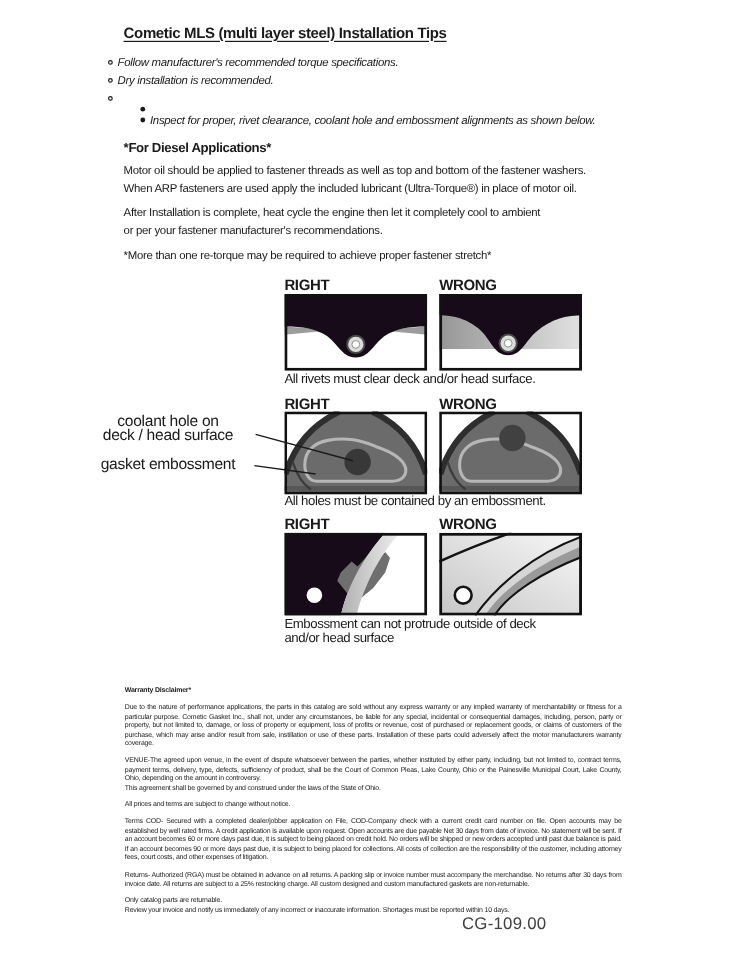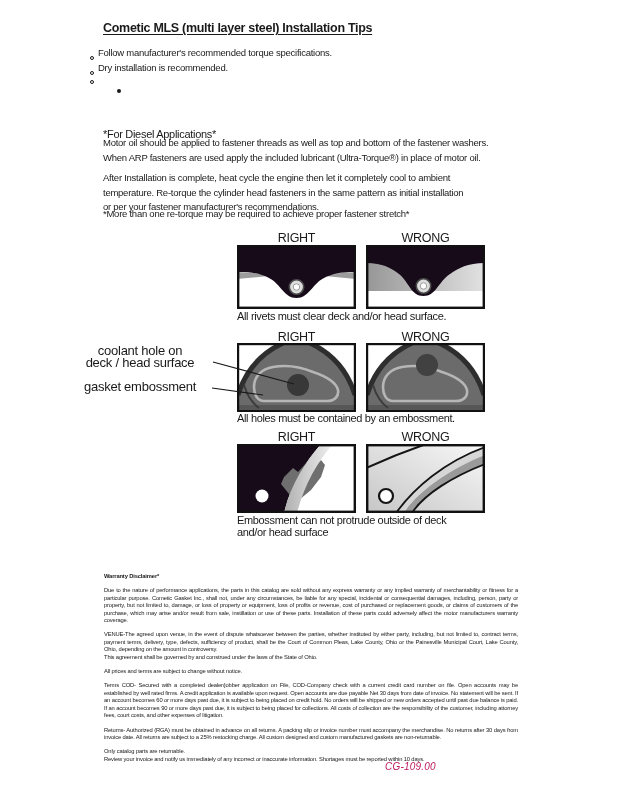--- a/index.html
+++ b/index.html
@@ -9,52 +9,52 @@
     font-family:"Liberation Sans", sans-serif; color:#1a1a1a; overflow:hidden;
   }
   .abs { position:absolute; }
 
   .title {
     left:103px; top:21px; font-size:12.5px; font-weight:bold; letter-spacing:-0.3px;
     text-decoration:underline; text-underline-offset:2px;
   }
 
   .bullets { left:90px; top:45px; font-size:9.5px; letter-spacing:-0.25px; }
-  .bullet-row { display:flex; align-items:flex-end; line-height:15px; }
+  .bullet-row { display:flex; align-items:flex-start; line-height:15px;font-style:italic; }
   .marker-open {
     width:4px; height:4px; border:1px solid #1a1a1a; border-radius:50%;
     margin:5px 4px 0 0; flex:0 0 auto;
   }
   .marker-solid {
     width:4px; height:4px; background:#1a1a1a; border-radius:50%;
     margin:5px 4px 0 0; flex:0 0 auto;
   }
   .sub-indent { margin-left:27px; }
 
-  .diesel-heading { left:103px; top:128px; font-size:11px; font-weight:normal; letter-spacing:-0.3px; }
+  .diesel-heading { left:103px; top:118px; font-size:11px; font-weight:bold; letter-spacing:-0.3px; }
   .body-par { left:103px; font-size:9.5px; letter-spacing:-0.25px; line-height:14.5px; width:440px; }
   .p1 { top:136px; } .p2 { top:171px; } .note { top:207px; }
 
-  .rw-label { width:119px; text-align:center; font-size:12.5px; font-weight:normal; letter-spacing:-0.3px; }
+  .rw-label { width:119px; text-align:left; font-size:12.5px; font-weight:bold; letter-spacing:-0.3px; }
   .col-left  { left:237px; }
   .col-right { left:366px; }
   .diag { display:block; }
   .caption { left:237px; font-size:11px; letter-spacing:-0.35px; line-height:11.5px; }
 
   .callout { left:70px; width:140px; text-align:center; font-size:13px; letter-spacing:-0.25px; line-height:11.5px; }
   .callout-coolant { top:345px; }
   .callout-emboss  { top:381px; }
   .leader-svg { left:0; top:340px; pointer-events:none; }
 
   .legal { left:104px; top:573px; width:414px; font-size:5.8px; letter-spacing:-0.15px; line-height:7.4px; }
   .legal-heading { font-weight:bold; margin-bottom:7px; }
   .legal p { text-align:justify; margin-bottom:7px; }
   .legal .tight { margin-bottom:0; }
 
-  .page-number { left:385px; top:761px; font-size:10px; letter-spacing:0.2px; color:#be185d;font-style:italic; }
+  .page-number { left:385px; top:761px; font-size:14px; letter-spacing:0.2px; color:#404040; }
 </style>
 </head>
 <body>
 
 <div class="page">
 
   <div class="abs title">Cometic MLS (multi layer steel) Installation Tips</div>
 
   <div class="abs bullets">
     <div class="bullet-row">
@@ -64,30 +64,33 @@
     <div class="bullet-row">
       <span class="marker-open"></span>
       <span>Dry installation is recommended.</span>
     </div>
     <div class="bullet-row">
       <span class="marker-open"></span>
     </div>
     <div class="bullet-row sub-indent">
       <span class="marker-solid"></span>
     </div>
+    <div class="bullet-row sub-indent">
+      <span class="marker-solid"></span>
+      <span>Inspect for proper, rivet clearance, coolant hole and embossment alignments as shown below.</span>
+    </div>
   </div>
 
   <div class="abs diesel-heading">*For Diesel Applications*</div>
   <div class="abs body-par p1">
     <div>Motor oil should be applied to fastener threads as well as top and bottom of the fastener washers.</div>
     <div>When ARP fasteners are used apply the included lubricant (Ultra-Torque®) in place of motor oil.</div>
   </div>
   <div class="abs body-par p2">
     <div>After Installation is complete, heat cycle the engine then let it completely cool to ambient</div>
-    <div>temperature. Re-torque the cylinder head fasteners in the same pattern as initial installation</div>
     <div>or per your fastener manufacturer's recommendations.</div>
   </div>
   <div class="abs body-par note">*More than one re-torque may be required to achieve proper fastener stretch*</div>
 
   <div class="abs rw-label col-left" style="top:231px">RIGHT</div>
   <div class="abs rw-label col-right" style="top:231px">WRONG</div>
 
   <svg class="abs diag col-left" style="top:245px" width="119" height="64" viewBox="0 0 119 64">
     <rect width="119" height="64" fill="#ffffff"></rect>
     <polygon points="0,27 42,30 0,34" fill="#9c9c9c"></polygon>

